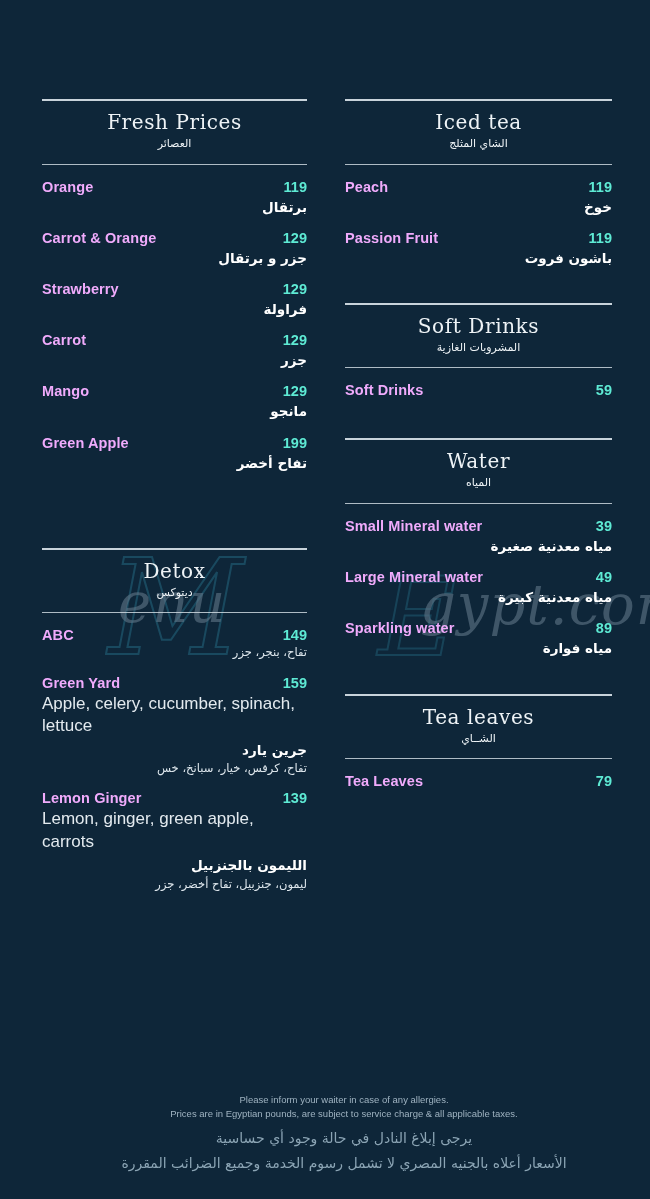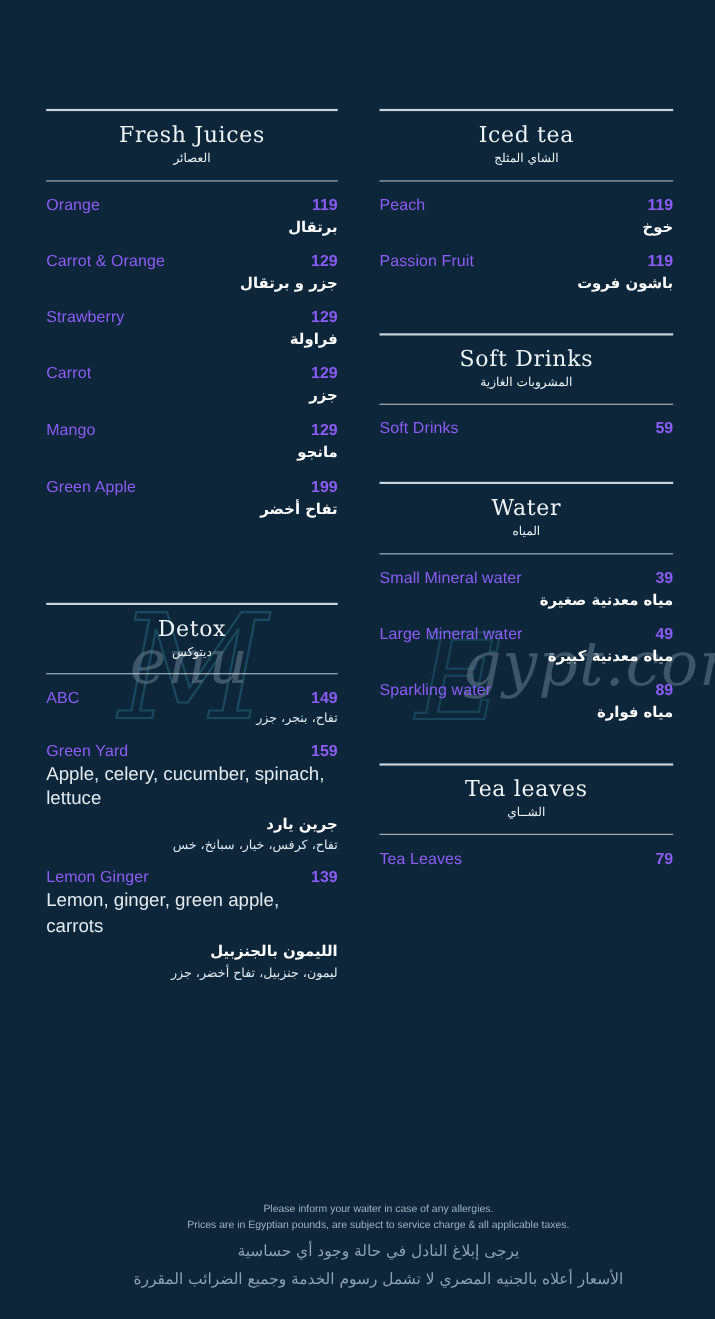--- a/index.html
+++ b/index.html
@@ -105,28 +105,28 @@
   
   .items { padding-top:14px; }
   .item { margin-bottom:14px; }
   .item-row {
     display:flex;
     justify-content:space-between;
     align-items:baseline;
   }
   .item-en {
     font-size:14.5px;
-    font-weight:normal;
-    color:#8b5cf6;
+    font-weight:bold;
+    color:#f0abfc;
     letter-spacing:.1px;
   }
   .item-price {
     font-size:14.5px;
     font-weight:bold;
-    color:#8b5cf6;
+    color:#5eead4;
     margin-left:10px;
   }
   .item-desc-en {
     font-size:17px;
     color:#e3eaef;
     line-height:1.32;
     margin-top:2px;
     font-weight:400;
   }
   .item-ar {
@@ -185,21 +185,21 @@
   </div>
 
   <div id="columns">
 
     <div class="column">
       <div class="col-inner-left" style="padding-top:99px;">
         <div id="left-sections">
             <div class="section">
               <div class="rule"></div>
               <div class="sec-head">
-                <div class="sec-en">Fresh Juices</div>
+                <div class="sec-en">Fresh Prices</div>
                 <div class="sec-ar">العصائر</div>
               </div>
               <div class="rule thin"></div>
               <div class="items">
                 <div class="item">
                   <div class="item-row">
                     <span class="item-en">Orange</span>
                     <span class="item-price">119</span>
                   </div>
                   <div class="item-ar">برتقال</div>

